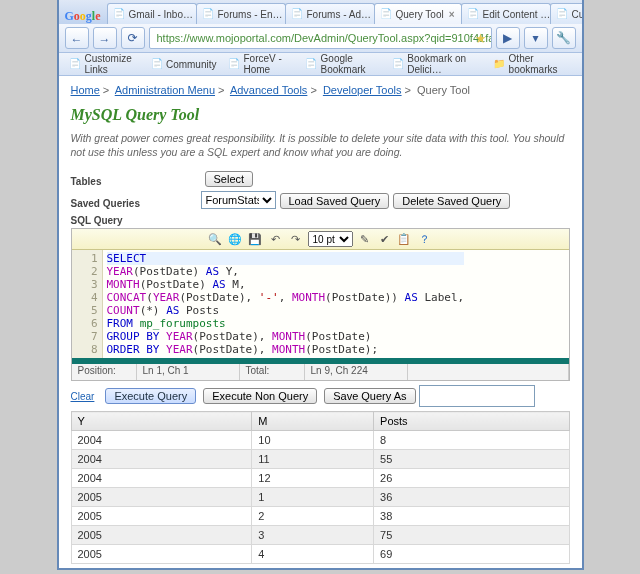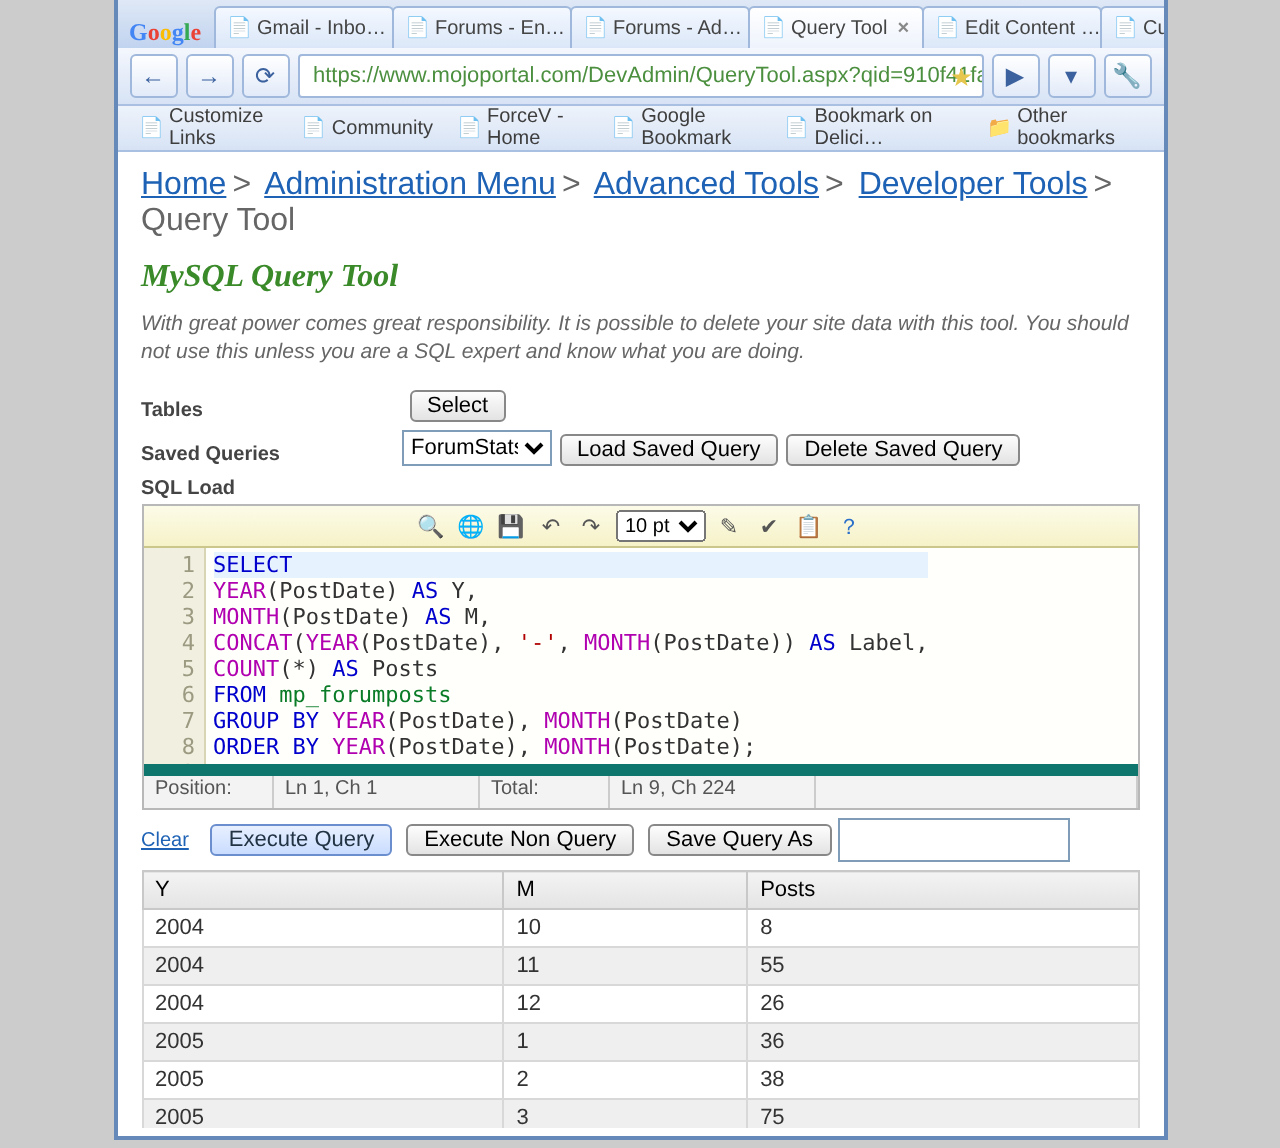--- a/index.html
+++ b/index.html
@@ -17,21 +17,21 @@
 .toolbar{display:flex;align-items:center;height:28px;padding:0 6px;background:linear-gradient(#f4f7fd,#d7e3f5);border-bottom:1px solid #a9c0e2;gap:4px}
 .navbtn{width:22px;height:20px;border:1px solid #9fb8db;border-radius:3px;background:linear-gradient(#fff,#e2ebf9);display:flex;align-items:center;justify-content:center;color:#3b619e;font-size:12px}
 .url{flex:1;display:flex;align-items:center;height:20px;border:1px solid #9fb8db;background:#fff;border-radius:2px;padding:0 18px 0 4px;font-size:11px;color:#4b8f3f;overflow:hidden;white-space:nowrap;position:relative}
 .url .lock{width:12px;height:12px;background:#4b8f3f;mask:none;display:inline-block;margin-right:3px;border-radius:2px}
 .url .star{position:absolute;right:4px;color:#e6c64c;font-size:13px}
 .bookbar{display:flex;align-items:center;height:22px;padding:0 6px;background:linear-gradient(#eef3fb,#d7e3f5);border-bottom:1px solid #a9c0e2;gap:2px;font-size:10px;color:#3e3e3e}
 .bmk{display:flex;align-items:center;gap:3px;padding:2px 5px;border-radius:2px}
 .bmk .bi{width:12px;height:12px;display:inline-block}
 .bookbar .spacer{flex:1}
 .content{padding:8px 12px 0 12px;height:488px;overflow:hidden;box-sizing:border-box}
-.crumbs{font-size:16px;color:#1e62b5}
+.crumbs{font-size:11px;color:#1e62b5}
 .crumbs a{color:#1e62b5;text-decoration:underline;cursor:pointer}
 .crumbs .sep{color:#666;margin:0 3px}
 .crumbs .cur{color:#666}
 h2.pgtitle{color:#3a8a2a;font-family:Georgia,serif;font-weight:bold;font-style:italic;font-size:16px;margin:10px 0 8px}
 .warn{font-style:italic;color:#666;font-size:10.5px;line-height:1.3;margin-bottom:12px}
 .formrow{display:flex;align-items:flex-end;margin-bottom:4px}
 .formrow label{width:130px;font-size:10px;font-weight:bold;color:#444}
 .formrow select,.formrow input[type=text]{font-size:11px;height:18px;border:1px solid #7f9db9;background:#fff}
 .btn{font-size:11px;padding:1px 8px;border:1px solid #888;border-radius:3px;background:linear-gradient(#fdfdfd,#e3e3e3);cursor:pointer;margin-left:4px}
 .sqlabel{font-size:10px;font-weight:bold;color:#444;margin:6px 0 2px}
@@ -156,21 +156,21 @@
     <label>Tables</label>
     <button class="btn">Select</button>
   </div>
   <div class="formrow">
     <label>Saved Queries</label>
     <select style="width:75px"><option>ForumStats</option></select>
     <button class="btn">Load Saved Query</button>
     <button class="btn">Delete Saved Query</button>
   </div>
 
-  <div class="sqlabel">SQL Load</div>
+  <div class="sqlabel">SQL Query</div>
   <div class="editorwrap">
     <div class="edittoolbar">
       <span class="tbtn">🔍</span>
       <span class="tbtn">🌐</span>
       <span class="tbtn">💾</span>
       <span class="tbtn">↶</span>
       <span class="tbtn">↷</span>
       <select><option>10 pt</option></select>
       <span class="tbtn">✎</span>
       <span class="tbtn">✔</span>

